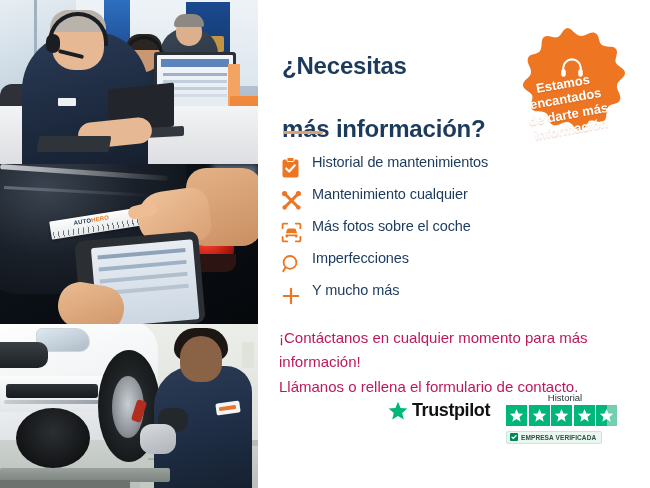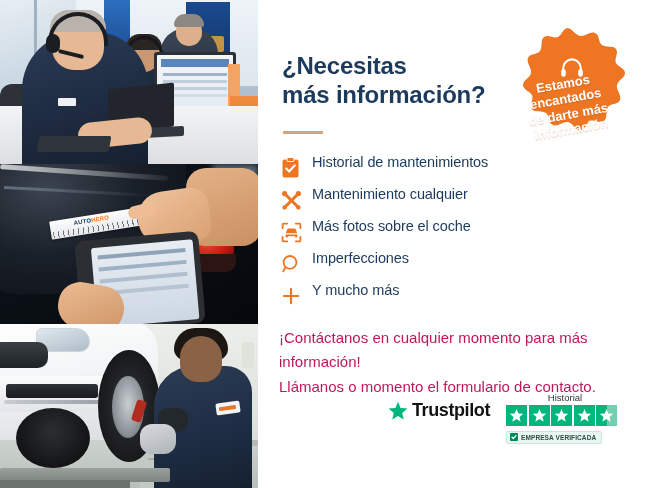--- a/index.html
+++ b/index.html
@@ -186,21 +186,21 @@
   .p3 .tool { position:absolute; left:134px; top:76px; width:10px; height:22px;
     background:#b22c20; border-radius:3px; transform:rotate(18deg); }
   .p3 .bottle { position:absolute; right:4px; top:18px; width:12px; height:26px;
     background:#dfe3d9; border-radius:2px; }
 
   
   .content { position:absolute; left:258px; top:0; width:392px; height:420px; background:#fff; }
 
   .headline { position:absolute; left:24px; top:52px; width:240px;
     font-size:24px; line-height:1.2; font-weight:bold; color:#1b3a5c; letter-spacing:-.2px; }
-  .headline .l2 { display:block; }
+  .headline .l2 { display:block;margin-top:34px; }
 
   .divider { position:absolute; left:25px; top:131px; width:40px; height:3px;
     background:#d9a273; border-radius:1px; }
 
   
   .badge { position:absolute; left:239px; top:26px; width:140px; height:140px; }
   .badge svg { position:absolute; inset:0; }
   .badge .hs { position:absolute; left:63px; top:32px; width:24px; height:20px; }
   .badge .btxt { position:absolute; left:14px; top:50px; width:112px;
     transform:rotate(-10deg);
@@ -419,21 +419,21 @@
               <line x1="2.8" y1="10" x2="17.2" y2="10"></line>
             </g>
           </svg>
         </span>
         <span class="txt">Y mucho más</span>
       </div>
     </div>
 
     <p class="contact">
       <span>¡Contáctanos en cualquier momento para más información!</span>
-      <span>Llámanos o momento el formulario de contacto.</span>
+      <span>Llámanos o rellena el formulario de contacto.</span>
     </p>
   </div>
 
   <div class="tp">
     <div class="logo">
       <svg class="star" viewBox="0 0 24 24">
         <path fill="#00b67a" d="M12 .9l3.1 7.6 8.2.5-6.3 5.3 2 8-7-4.4-7 4.4 2-8L.7 9l8.2-.5z"></path>
       </svg>
       <span class="word">Trustpilot</span>
     </div>

